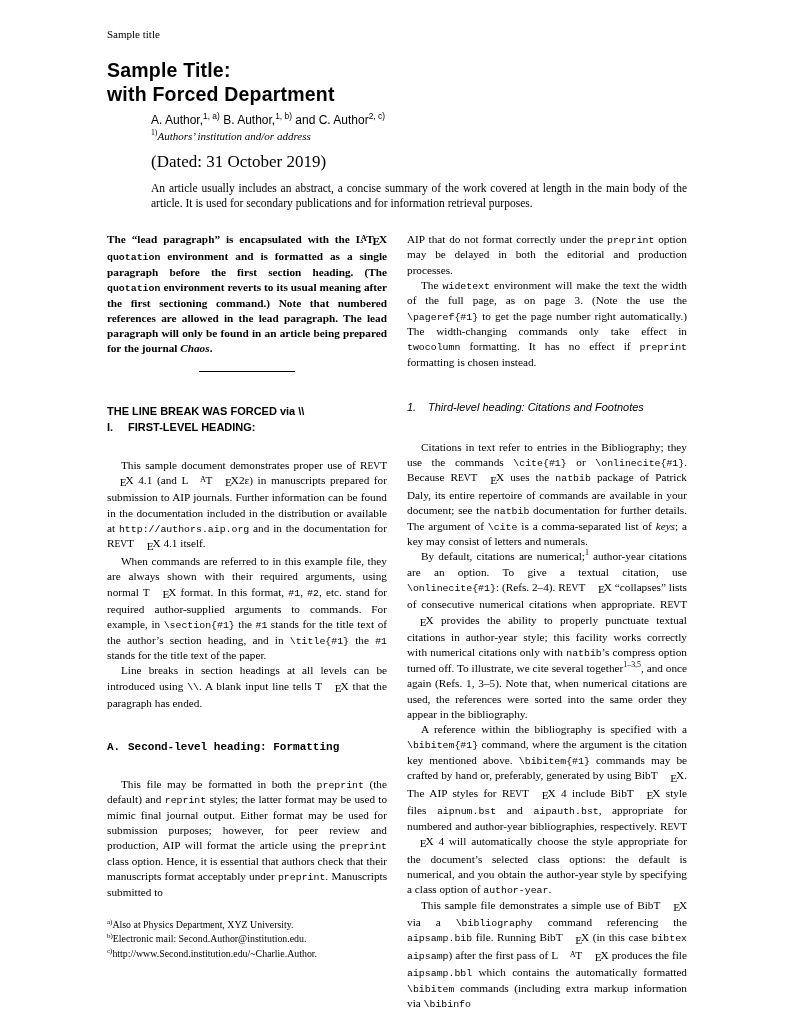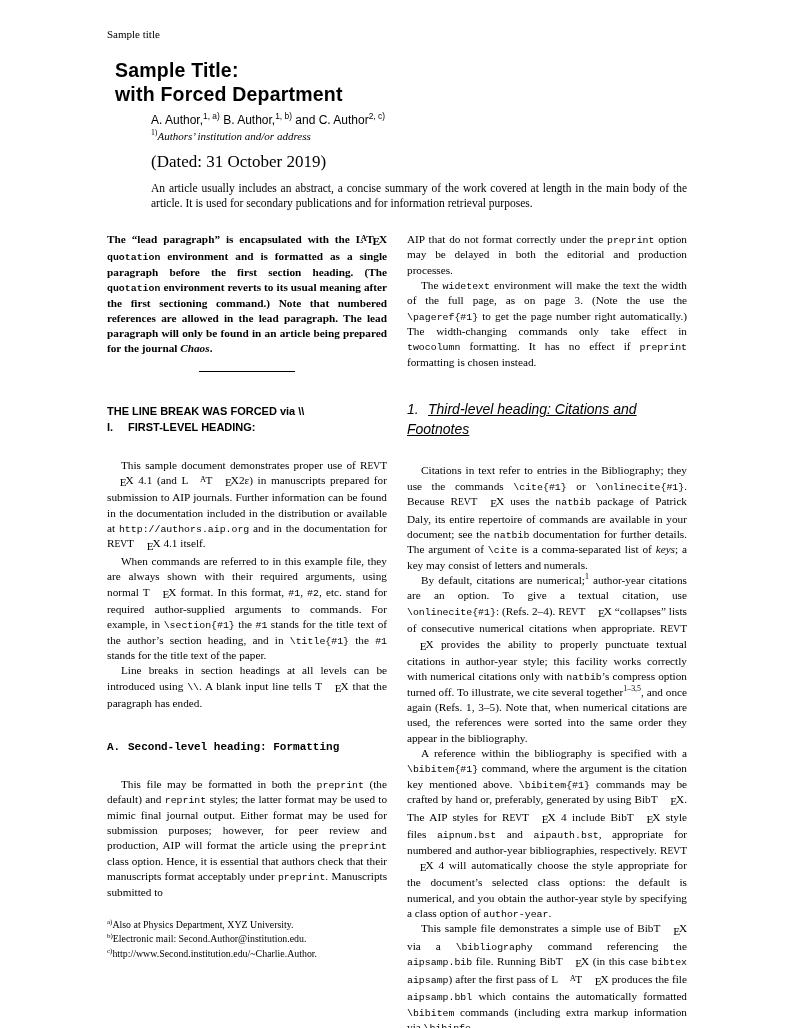--- a/index.html
+++ b/index.html
@@ -7,21 +7,21 @@
     position: relative;
     width: 716px; height: 1028px;
     box-sizing: border-box;
     margin: 0 auto;
     padding: 28px 68px 0 68px;
     background: #ffffff;
     color: #000;
     font-family: "Liberation Serif", serif;
     overflow: hidden;
   }
-  h1, h2, h3, p { margin: 8px; padding: 0; }
+  h1, h2, h3, p { margin: 0; padding: 0; }
   .running-header { font-size: 11px; margin-bottom: 18px; }
   .title {
     font-family: "Liberation Sans", sans-serif;
     font-weight: 700; font-size: 19.5px; line-height: 1.24;
     letter-spacing: 0.2px; margin-bottom: 7px;
   }
   .block { display: block; }
   .tp-indent { margin-left: 44px; }
   .byline { font-family: "Liberation Sans", sans-serif; font-size: 12px; margin-bottom: 2px; }
   .affils { font-size: 11px; line-height: 1.32; }
@@ -39,22 +39,22 @@
     font-size: 11px; font-weight: 700; line-height: 1.45;
     text-align: left; margin: 32px 0 22px;
   }
   .subsec {
     font-family: Liberation Mono, monospace;
     font-size: 11px; font-weight: 700; line-height: 1.4;
     text-align: left; margin: 28px 0 22px;
   }
   .subsubsec {
     font-family: "Liberation Sans", sans-serif;
-    font-size: 14px; font-weight: 400; font-style: italic; line-height: 1.4;
-    text-align: left; margin: 30px 0 24px; text-decoration: underline;
+    font-size: 11px; font-weight: 400; font-style: italic; line-height: 1.4;
+    text-align: left; margin: 30px 0 24px;
   }
   .hlabel { display: inline-block; min-width: 21px; }
   .spacer { flex: 1 1 auto; min-height: 18px; }
   .footnotes { font-size: 9.9px; line-height: 1.45; text-align: left; }
   code { font-family: "Liberation Mono", "DejaVu Sans Mono", monospace; font-size: 0.88em; font-weight: inherit; }
   sup { font-size: 0.7em; line-height: 0; vertical-align: super; }
   .tE { display: inline-block; vertical-align: -0.42ex; margin-left: -0.11em; margin-right: -0.1em; }
   .lA { display: inline-block; font-size: 0.74em; vertical-align: 0.22em; margin-left: -0.3em; margin-right: -0.06em; }
   .sc { font-size: 0.84em; }
 </style>

